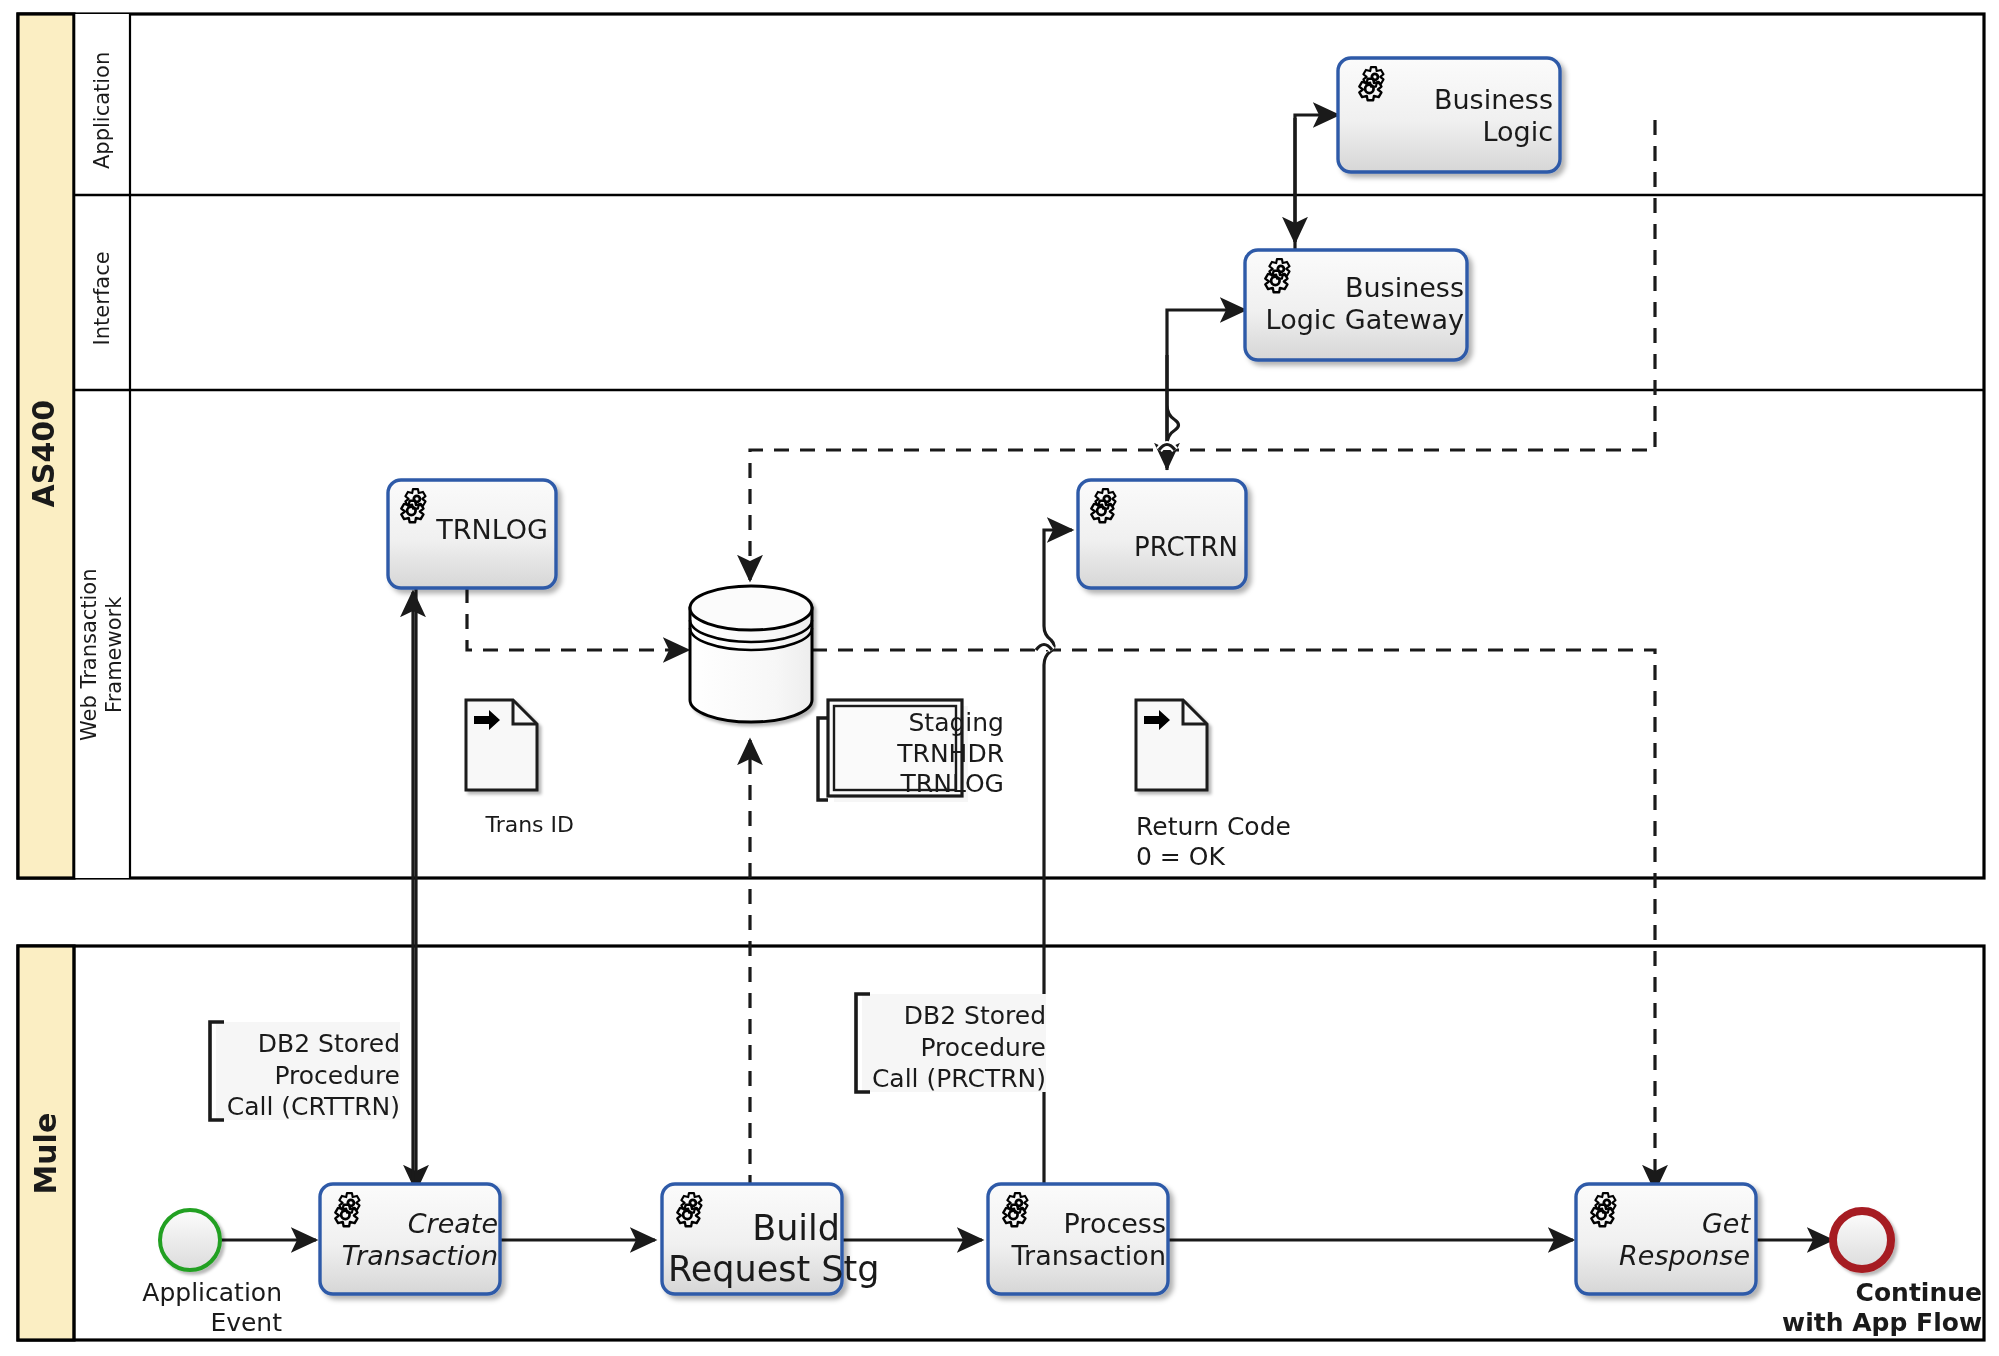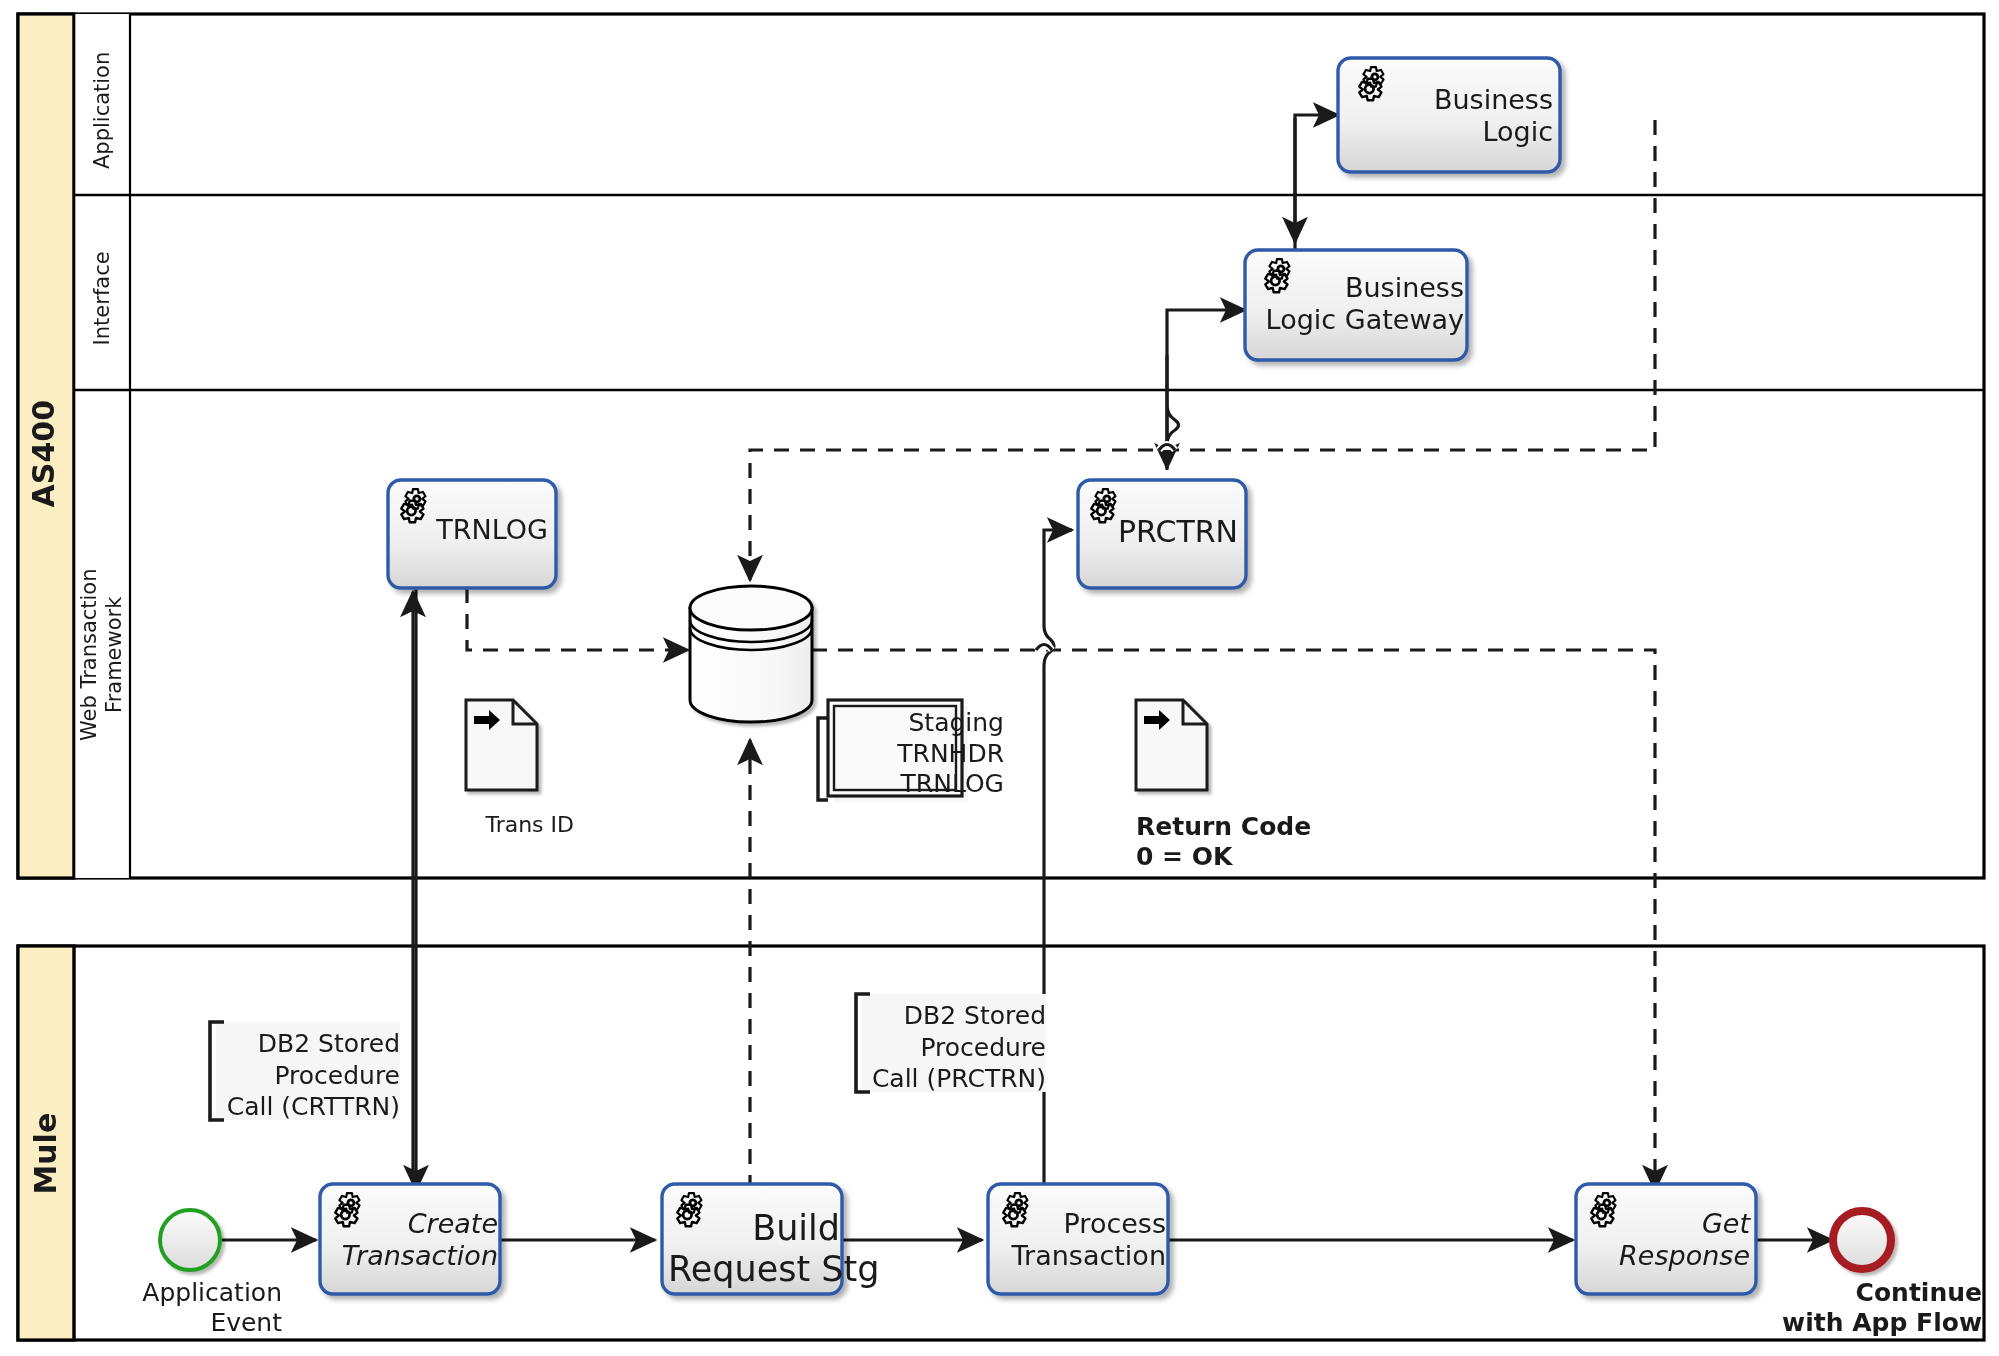--- a/index.html
+++ b/index.html
@@ -246,21 +246,21 @@
 Framework</div>
 
 <div class="lbl ctr" style="left:1389px; top:84px; width:164px; font-size:27px;">Business
 Logic</div>
 
 <div class="lbl ctr" style="left:1248px; top:272px; width:216px; font-size:27px;">Business
 Logic Gateway</div>
 
 <div class="lbl ctr" style="left:420px; top:514px; width:128px; font-size:27px;">TRNLOG</div>
 
-<div class="lbl ctr" style="left:1110px; top:514px; width:128px; font-size:30px;">PRCTRN</div>
+<div class="lbl ctr" style="left:1110px; top:532px; width:128px; font-size:26px;">PRCTRN</div>
 
 <div class="lbl ctr" style="left:326px; top:1208px; width:172px; font-size:27px;font-style:italic;">Create
 Transaction</div>
 
 <div class="lbl ctr" style="left:668px; top:1208px; width:172px; font-size:35px;">Build
 Request Stg</div>
 
 <div class="lbl ctr" style="left:994px; top:1208px; width:172px; font-size:27px;">Process
 Transaction</div>
 
@@ -268,21 +268,21 @@
 Response</div>
 
 <div class="lbl ctr" style="left:98px; top:1278px; width:184px; font-size:25px;">Application
 Event</div>
 
 <div class="lbl ctr" style="left:1742px; top:1278px; width:240px; font-size:25px;font-weight:bold;">Continue
 with App Flow</div>
 
 <div class="lbl ctr" style="left:422px; top:812px; width:152px; font-size:22px;">Trans ID</div>
 
-<div class="lbl lft" style="left:1136px; top:812px; width:300px; font-size:25px;font-weight:bold;">Return Code
+<div class="lbl lft" style="left:1136px; top:812px; width:300px; font-size:25px;">Return Code
 0 = OK</div>
 
 <div class="lbl ctr" style="left:834px; top:708px; width:122px; font-size:25px; line-height:1.22;margin-left:48px;">Staging
 TRNHDR
 TRNLOG</div>
 
 <div class="lbl ctr" style="left:216px; top:1028px; width:184px; font-size:25px; line-height:1.26;">DB2 Stored
 Procedure
 Call (CRTTRN)</div>
 

